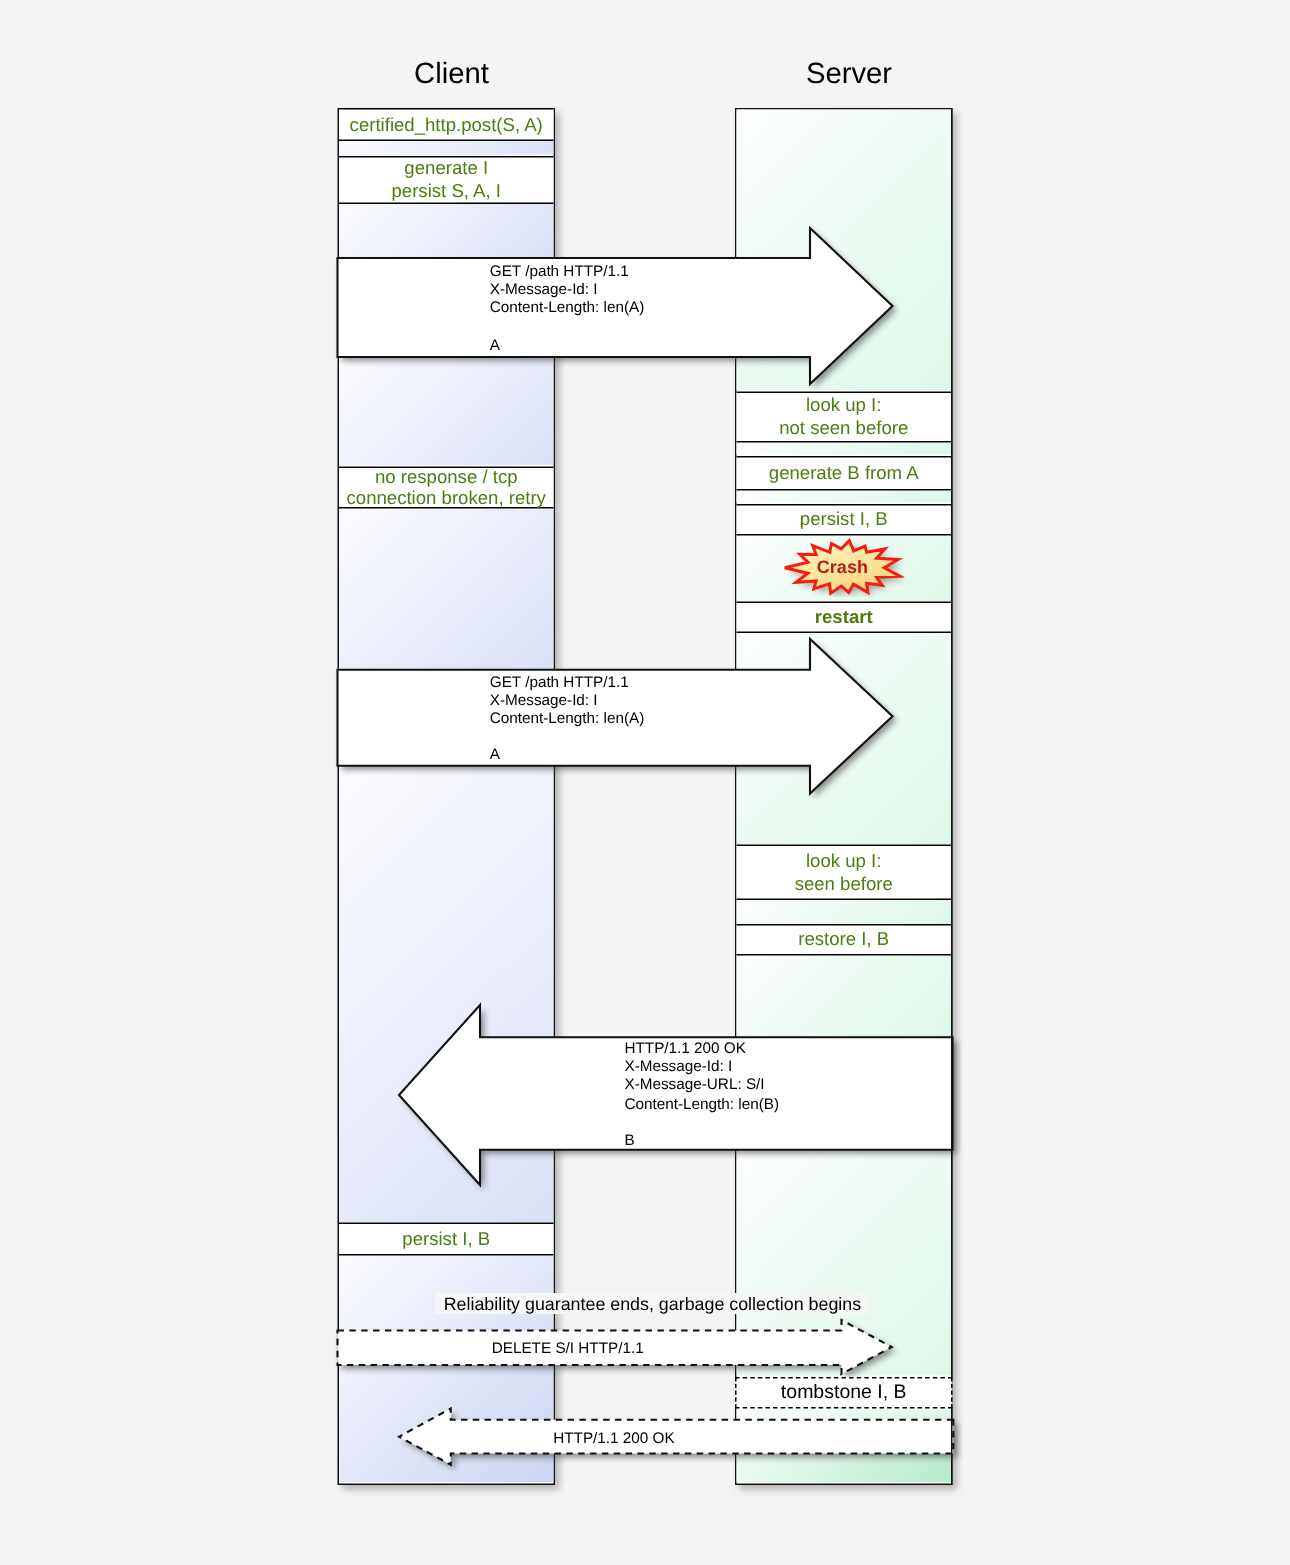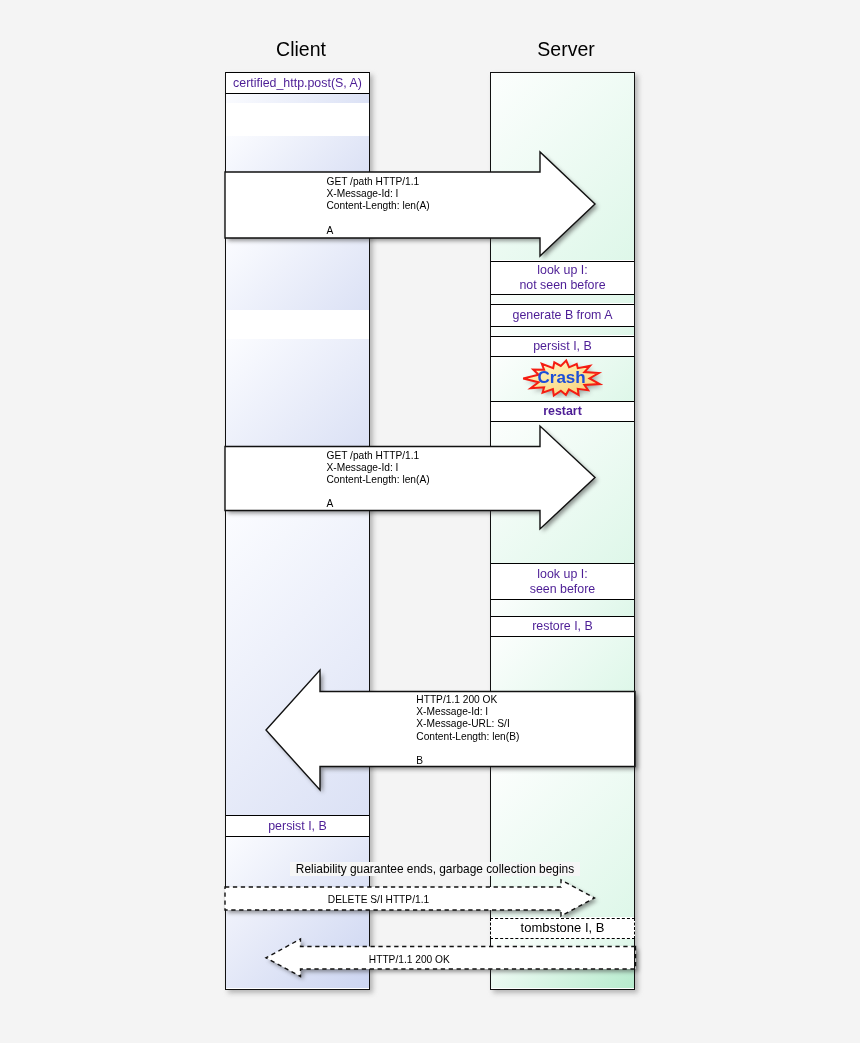--- a/index.html
+++ b/index.html
@@ -6,36 +6,36 @@
   body{width:860px;height:1043px;background:#f4f4f4;overflow:hidden;
        font-family:"Liberation Sans",sans-serif;-webkit-font-smoothing:antialiased;}
   #stage{position:relative;width:860px;height:989px;}
   .lane-title{position:absolute;font-size:19.5px;color:#000;text-align:center;letter-spacing:0px;}
   .lane{position:absolute;box-sizing:border-box;background:#fff;
         border:1.4px solid #111;}
   .band{position:absolute;}
   .actbox{position:absolute;box-sizing:border-box;background:#fff;
         border-top:1.4px solid #000;border-bottom:1.4px solid #000;
         display:flex;flex-direction:column;align-items:center;justify-content:center;
-        text-align:center;font-size:12.4px;line-height:14.4px;color:#4c1d95;}
+        text-align:center;font-size:12.4px;line-height:14.4px;color:#4d7c0f;}
   .actbox span{display:block;}
   .arrowwrap{position:absolute;}
   .arrowwrap svg{display:block;overflow:visible;}
   .msgtext{position:absolute;font-family:Liberation Sans, sans-serif;font-size:10.2px;
            line-height:12.2px;color:#000;white-space:pre;letter-spacing:0px;}
   .notelabel{position:absolute;background:#f6f6f6;font-size:11.9px;line-height:14.2px;color:#000;
              padding:0 6px;white-space:nowrap;}
   .dashbox{position:absolute;box-sizing:border-box;background:#fff;border:1.4px dashed #000;
            display:flex;align-items:center;justify-content:center;text-align:center;
            font-size:13px;line-height:14.4px;color:#000;}
   .crashwrap{position:absolute;}
   .crashwrap svg{position:absolute;left:0;top:0;}
   .crashlabel{position:absolute;left:0;top:0;width:100%;height:100%;
               display:flex;align-items:center;justify-content:center;
-              font-size:17px;font-weight:bold;color:#1d4ed8;}
+              font-size:12px;font-weight:bold;color:#b91c1c;}
 </style>
 </head>
 <body>
 
 <div id="stage">
 
   <div class="lane-title" style="left:228.5px;top:38px;width:145.0px;">Client</div>
   <div class="lane-title" style="left:493.5px;top:38px;width:145.0px;">Server</div>
 
   <div style="position:absolute;left:227.6px;top:74.6px;width:145.0px;height:918.0px;background:#b5b5b5;filter:blur(2.4px);"></div>
@@ -59,20 +59,28 @@
     <div class="band" style="left:0;top:348.5px;width:143.0px;height:141.4px;background:linear-gradient(135deg,#fcfefd 0%,#def7e9 100%);"></div>
     <div class="band" style="left:0;top:526.8px;width:143.0px;height:15.9px;background:linear-gradient(135deg,#fcfefd 0%,#def7e9 100%);"></div>
     <div class="band" style="left:0;top:563.8px;width:143.0px;height:53.8px;background:linear-gradient(135deg,#fcfefd 0%,#def7e9 100%);"></div>
     <div class="band" style="left:0;top:692.6px;width:143.0px;height:151.5px;background:linear-gradient(135deg,#fcfefd 0%,#def7e9 100%);"></div>
     <div class="band" style="left:0;top:865.1px;width:143.0px;height:8.0px;background:linear-gradient(135deg,#fcfefd 0%,#def7e9 100%);"></div>
     <div class="band" style="left:0;top:895.6px;width:143.0px;height:19.6px;background:linear-gradient(135deg,#f0fbf5 0%,#b6ebcd 100%);"></div>
   </div>
 
   <div class="actbox" style="left:226.4px;top:72.4px;width:142.2px;height:22.1px;">
       <span>certified_http.post(S, A)</span>
+    </div>
+  <div class="actbox" style="left:226.4px;top:103.5px;width:142.2px;height:32.8px;">
+      <span>generate I</span>
+      <span>persist S, A, I</span>
+    </div>
+  <div class="actbox" style="left:226.4px;top:310.9px;width:142.2px;height:28.3px;">
+      <span>no response / tcp</span>
+      <span>connection broken, retry</span>
     </div>
   <div class="actbox" style="left:226.4px;top:815.3px;width:142.2px;height:21.5px;">
       <span>persist I, B</span>
     </div>
 
   <div class="actbox" style="left:491.4px;top:260.7px;width:142.2px;height:34.4px;">
       <span>look up I:</span>
       <span>not seen before</span>
     </div>
   <div class="actbox" style="left:491.4px;top:303.5px;width:142.2px;height:23.8px;">

